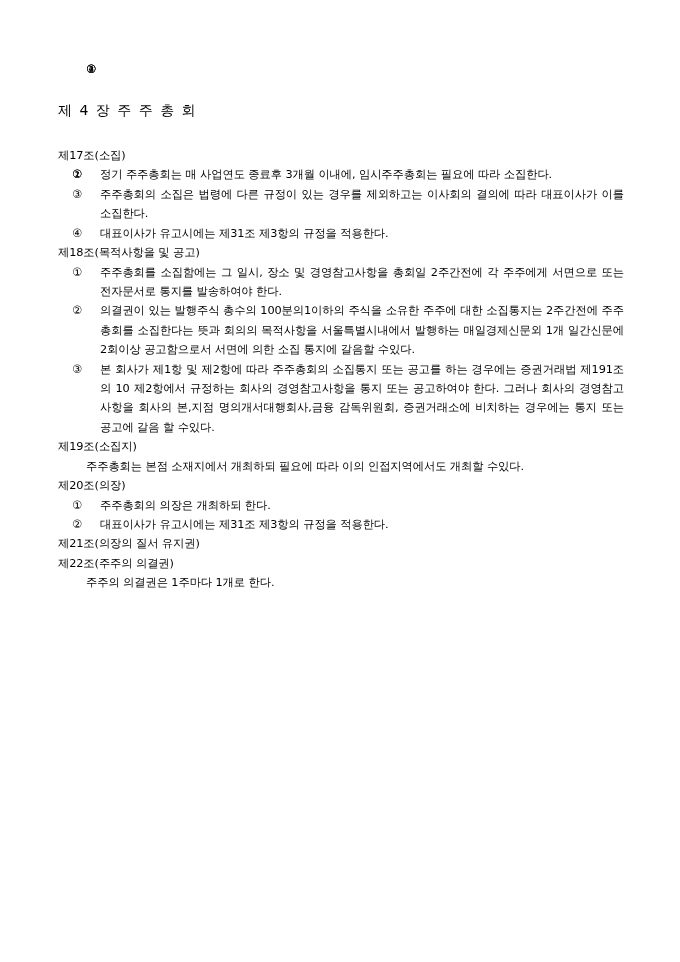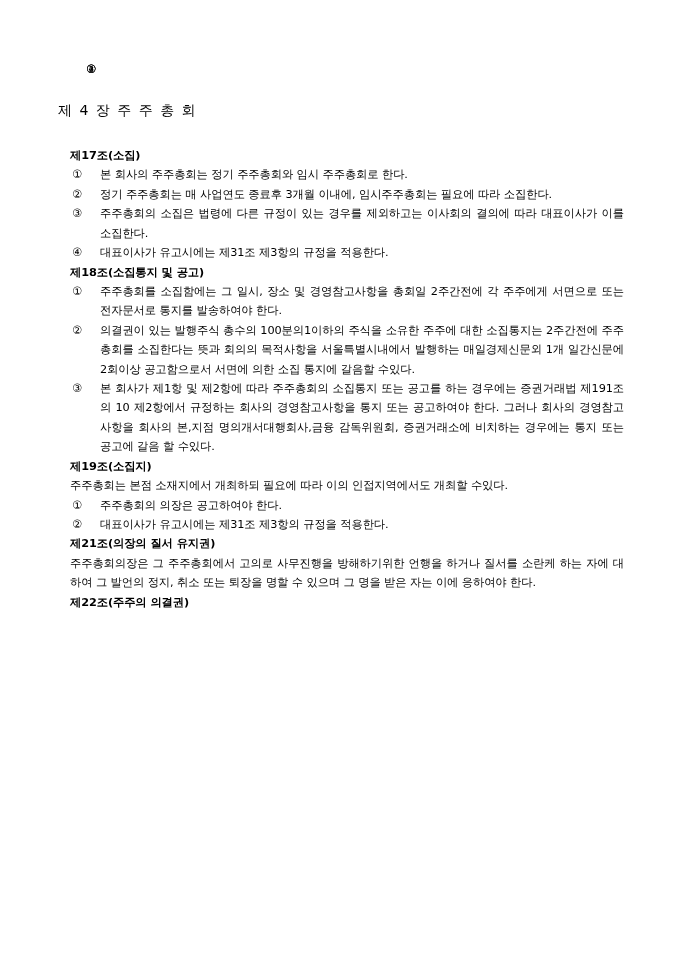--- a/index.html
+++ b/index.html
@@ -57,26 +57,25 @@
     margin-left: 14px;
   }
   .sub-item .marker {
     position: absolute;
     left: 0;
     top: 0;
     width: 20px;
     text-align: left;
   }
   .article-head {
-    margin-left: 12px;
+    margin-left: 0;
     margin-top: 0;
-    font-weight: bold;
   }
   .indent-body {
-    margin-left: 12px;
+    margin-left: 28px;
   }
   .chapter-title {
     font-size: 14px;
     letter-spacing: 1.5px;
     margin: 0;
   }
   .gap-xl { height: 42px; }
   .gap-l { height: 26px; }
 </style>
 </head>
@@ -100,71 +99,71 @@
     <div class="gap-xl"></div>
 
     <p class="chapter-title">제 4 장   주 주 총 회</p>
 
     <div class="gap-l"></div>
 
     <div>
       <p class="para article-head">제17조(소집)</p>
       <p class="para sub-item">
         <span class="marker">①</span>
-        <span>본 회사의 주주총회는 정기 주주총회와 임시 주주총회로 한다.</span>
       </p>
       <p class="para sub-item">
         <span class="marker">②</span>
         <span>정기 주주총회는 매 사업연도 종료후 3개월 이내에, 임시주주총회는 필요에 따라 소집한다.</span>
       </p>
       <p class="para sub-item">
         <span class="marker">③</span>
         <span>주주총회의 소집은 법령에 다른 규정이 있는 경우를 제외하고는 이사회의 결의에 따라 대표이사가 이를 소집한다.</span>
       </p>
       <p class="para sub-item">
         <span class="marker">④</span>
         <span>대표이사가 유고시에는 제31조 제3항의 규정을 적용한다.</span>
       </p>
     </div>
 
     <div>
-      <p class="para article-head">제18조(소집통지 및 공고)</p>
+      <p class="para article-head">제18조(목적사항을 및 공고)</p>
       <p class="para sub-item">
         <span class="marker">①</span>
         <span>주주총회를 소집함에는 그 일시, 장소 및 경영참고사항을 총회일 2주간전에 각 주주에게 서면으로 또는 전자문서로 통지를 발송하여야 한다.</span>
       </p>
       <p class="para sub-item">
         <span class="marker">②</span>
         <span>의결권이 있는 발행주식 총수의 100분의1이하의 주식을 소유한 주주에 대한 소집통지는 2주간전에 주주총회를 소집한다는 뜻과 회의의 목적사항을 서울특별시내에서 발행하는 매일경제신문외 1개  일간신문에 2회이상 공고함으로서 서면에 의한 소집 통지에 갈음할 수있다.</span>
       </p>
       <p class="para sub-item">
         <span class="marker">③</span>
         <span>본 회사가 제1항 및 제2항에 따라 주주총회의 소집통지 또는 공고를 하는 경우에는 증권거래법 제191조의 10 제2항에서 규정하는 회사의 경영참고사항을 통지 또는 공고하여야 한다. 그러나 회사의 경영참고사항을 회사의 본,지점 명의개서대행회사,금융 감독위원회, 증권거래소에 비치하는 경우에는 통지 또는 공고에 갈음 할 수있다.</span>
       </p>
     </div>
 
     <div>
       <p class="para article-head">제19조(소집지)</p>
       <p class="para indent-body">주주총회는 본점 소재지에서 개최하되 필요에 따라 이의 인접지역에서도 개최할 수있다.</p>
     </div>
 
     <div>
+      <p class="para article-head">제20조(의장)</p>
       <p class="para sub-item">
         <span class="marker">①</span>
-        <span>주주총회의 의장은 공고하여야 한다.</span>
+        <span>주주총회의 의장은 개최하되 한다.</span>
       </p>
       <p class="para sub-item">
         <span class="marker">②</span>
         <span>대표이사가 유고시에는 제31조 제3항의 규정을 적용한다.</span>
       </p>
     </div>
 
     <div>
       <p class="para article-head">제21조(의장의 질서 유지권)</p>
-      <p class="para indent-body">주주총회의장은 그 주주총회에서 고의로 사무진행을 방해하기위한 언행을 하거나 질서를 소란케 하는 자에 대하여 그 발언의 정지, 취소 또는 퇴장을 명할 수 있으며 그 명을 받은 자는 이에 응하여야 한다.</p>
     </div>
 
     <div>
       <p class="para article-head">제22조(주주의 의결권)</p>
+      <p class="para indent-body">주주의 의결권은 1주마다 1개로 한다.</p>
     </div>
 
   </div>
 </div>
 
 </body></html>

